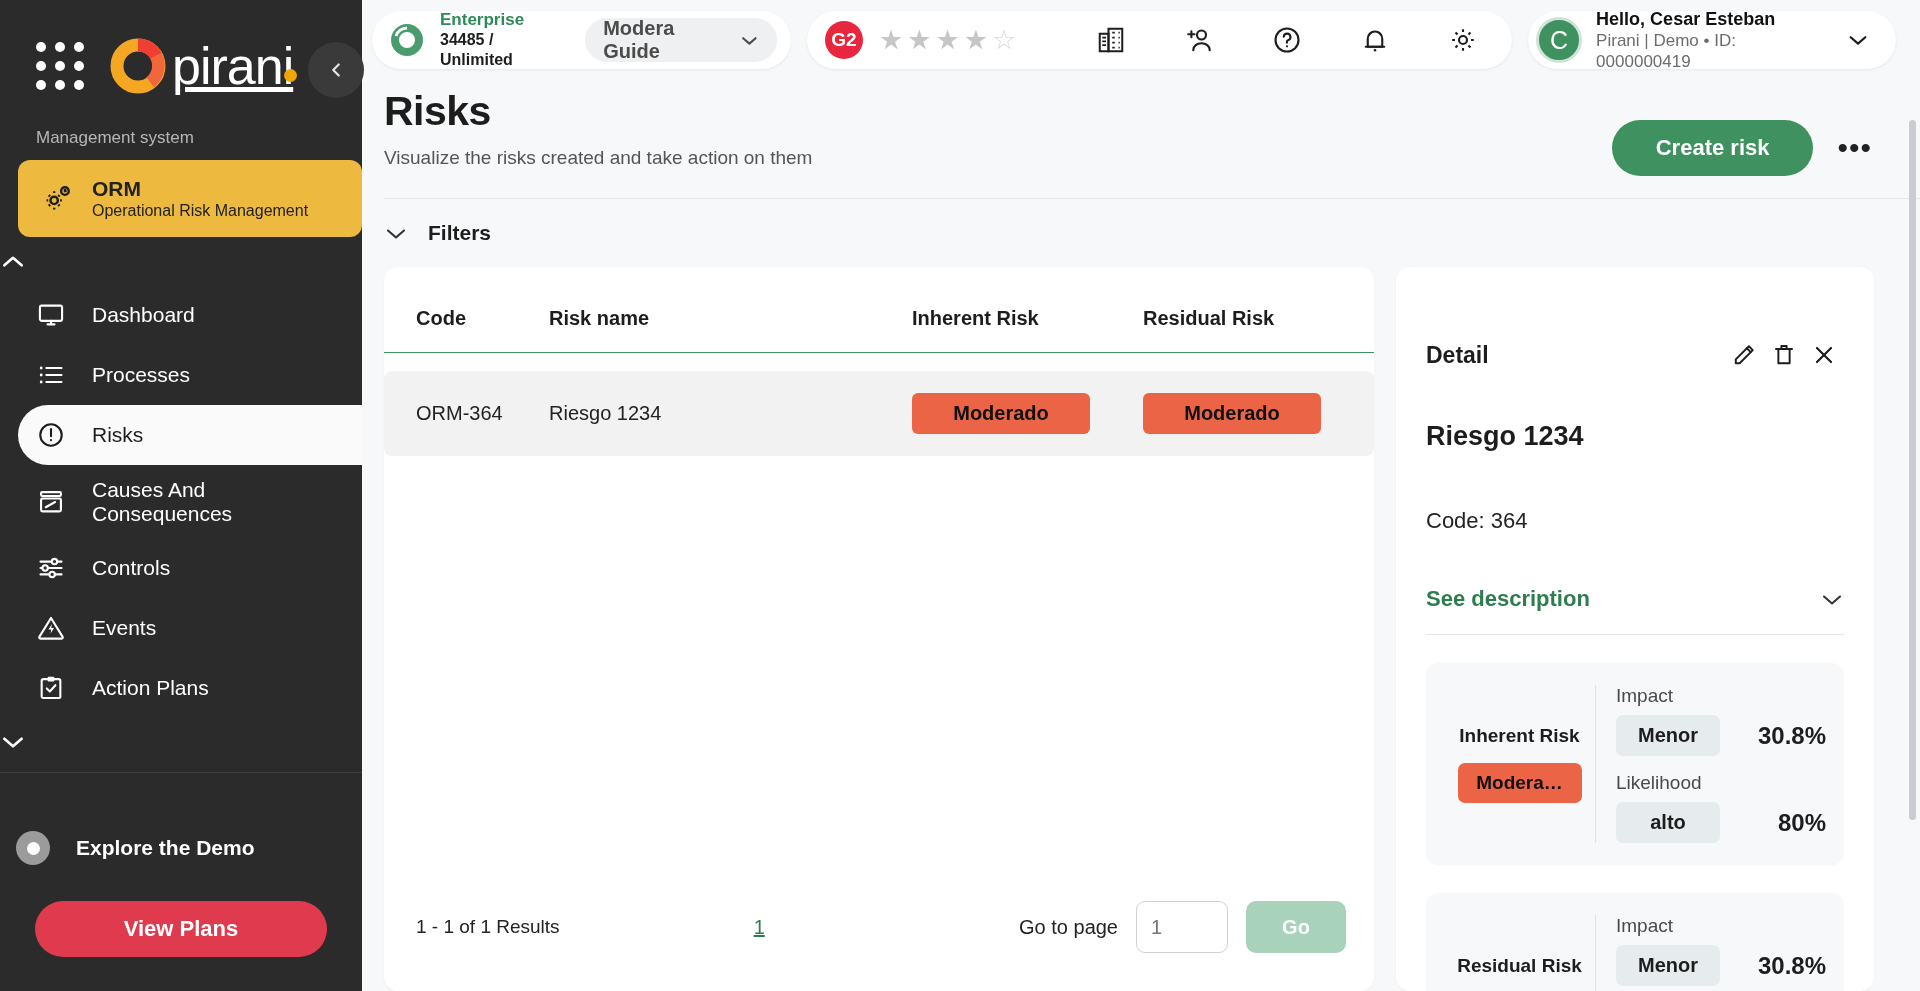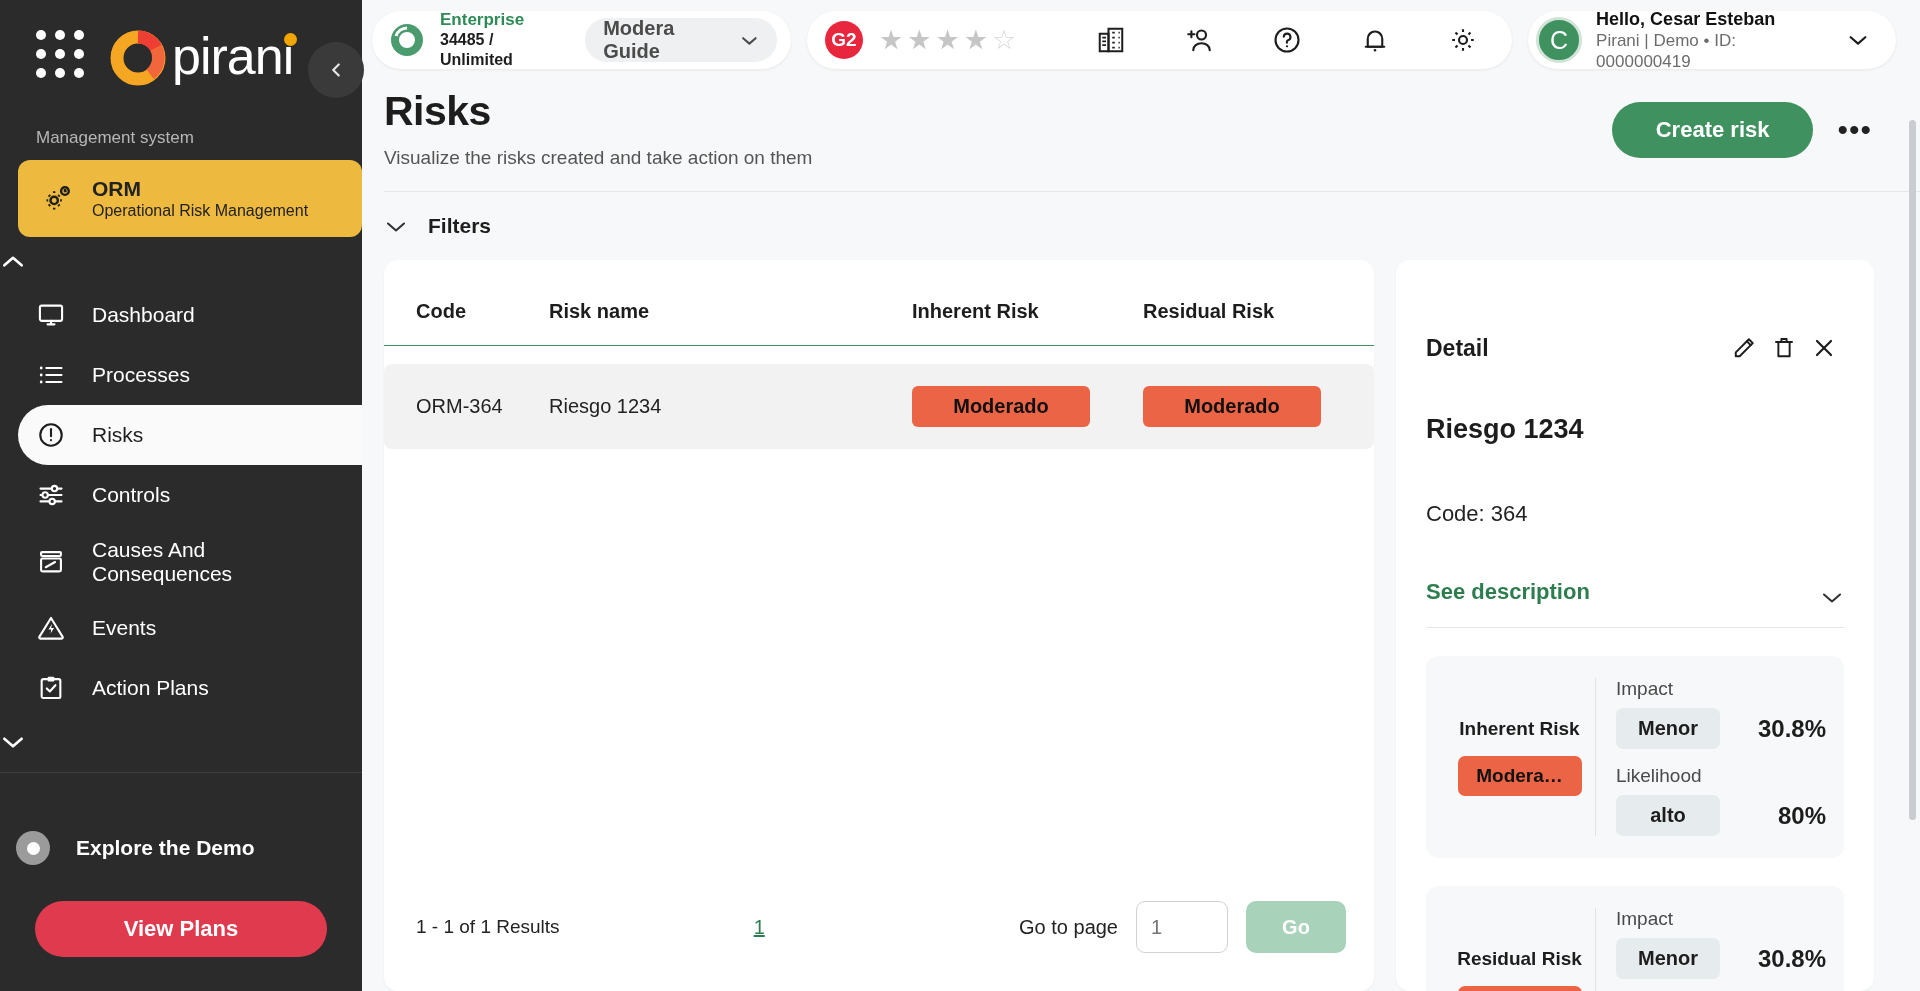--- a/index.html
+++ b/index.html
@@ -14,21 +14,21 @@
   
   .sidebar {
     width: 362px; height: 991px;
     background: #2b2b2b;
     color: #fff;
     position: relative;
     flex: 0 0 362px;
     display: flex; flex-direction: column;
   }
   .sb-top { padding: 30px 0 0 0; position: relative; }
-  .logo-row { display: flex; align-items: flex-start; padding: 0 0 0 36px; height: 72px; }
+  .logo-row { display: flex; align-items: center; padding: 0 0 0 36px; height: 72px; text-decoration: underline; }
   .grid-dots { display: grid; grid-template-columns: repeat(3, 10px); grid-gap: 9px; margin-right: 26px; }
   .grid-dots i { width: 10px; height: 10px; border-radius: 50%; background: #fff; display: block; }
   .logo-mark { width: 56px; height: 56px; position: relative; margin-right: 6px; flex: 0 0 56px; }
   .wordmark { font-size: 52px; letter-spacing: -1px; font-weight: 400; color: #fff; line-height: 1; position: relative; }
   .wordmark .dot { position: absolute; width: 13px; height: 13px; border-radius: 50%; background: #f0a500; top: 3px; right: -4px; }
   .collapse-btn {
     position: absolute; right: -2px; top: 42px;
     width: 56px; height: 56px; border-radius: 50%;
     background: #3a3a3a; color: #e6e6e6;
     display: flex; align-items: center; justify-content: center;
@@ -131,21 +131,21 @@
     display:flex; align-items:center; justify-content:center;
     font-size: 25px; font-weight: 500; border: 3px solid #cfe3d6; flex:0 0 46px;
   }
   .u-hello { font-size: 18px; font-weight: 700; color: #111; line-height: 1.25; }
   .u-meta { font-size: 17px; color: #6c6c6c; line-height: 1.25; }
 
   .page-head { padding: 8px 40px 0 22px; display: flex; align-items: flex-start; }
   .page-head .t { flex: 1; }
   .page-title { font-size: 41px; font-weight: 700; color: #1d1d1d; letter-spacing: -.5px; }
   .page-sub { font-size: 19px; color: #555; margin-top: 12px; }
-  .head-actions { display: flex; align-items: center; gap: 16px; margin-top: 14px; }
+  .head-actions { display: flex; align-items: center; gap: 16px; margin-top: 32px; }
   .create-btn {
     background: #3f9160; color: #fff; border: none; border-radius: 28px;
     height: 56px; padding: 0 44px; font-size: 22px; font-weight: 700; cursor: pointer;
     font-family: "Liberation Sans", sans-serif;
   }
   .dots-btn { font-size: 30px; color: #222; cursor: pointer; padding: 0 8px; letter-spacing: 1px; line-height: .6; }
   .head-rule { height: 1px; background: #e4e6e8; margin: 22px 0 0 22px; }
 
   .filters-row {
     display: flex; align-items: center; gap: 20px;
@@ -209,21 +209,21 @@
     width: 478px; flex: 0 0 478px; background: #fff; border-radius: 14px;
     padding: 28px 30px 0 30px; position: relative; overflow: hidden;
     box-shadow: 0 1px 2px rgba(0,0,0,.05);
   }
   .detail-head { display: flex; align-items: center; margin-top: 40px; }
   .detail-title { font-size: 23px; font-weight: 700; color: #1d1d1d; flex: 1; }
   .detail-head .icon-btn { width: 40px; height: 40px; }
   .risk-name { font-size: 27px; font-weight: 700; color: #1d1d1d; margin-top: 46px; }
   .risk-code { font-size: 22px; color: #232323; margin-top: 56px; }
   .see-desc {
-    display: flex; align-items: flex-end; margin-top: 52px; cursor: pointer;
+    display: flex; align-items: center; margin-top: 52px; cursor: pointer;
     padding-bottom: 22px; border-bottom: 1px solid #e4e6e8;
   }
   .see-desc .lb { font-size: 22px; font-weight: 700; color: #2e7d4f; flex: 1; }
   .see-desc .cv { font-size: 22px; color: #333; line-height: 1; }
   .risk-block {
     background: #f6f8f9; border-radius: 12px; margin-top: 28px;
     display: flex; padding: 22px 18px; gap: 0;
   }
   .rb-left {
     width: 152px; flex: 0 0 152px; display: flex; flex-direction: column;
@@ -338,41 +338,41 @@
       <span class="ic">
         <svg width="28" height="28" viewBox="0 0 24 24" fill="none" stroke="#1e1e1e" stroke-width="1.8" stroke-linecap="round">
             <circle cx="12" cy="12" r="9.2"></circle>
             <path d="M12 7v6"></path>
             <circle cx="12" cy="16.4" r=".9" fill="#1e1e1e" stroke="none"></circle>
           </svg>
       </span>
       <span>Risks</span>
     </div>
 
+    <div class="nav-item two-line">
+      <span class="ic">
+        <svg width="28" height="28" viewBox="0 0 24 24" fill="none" stroke="#fff" stroke-width="1.8" stroke-linecap="round">
+            <rect x="3.5" y="3.5" width="17" height="3.4" rx=".8"></rect>
+            <rect x="3.5" y="9" width="17" height="11" rx="1.2"></rect>
+            <path d="M7.5 16.5l8-4.5"></path>
+          </svg>
+      </span>
+      <span style="max-width:190px; display:block;">Causes And Consequences</span>
+    </div>
+
     <div class="nav-item">
       <span class="ic">
         <svg width="28" height="28" viewBox="0 0 24 24" fill="none" stroke="#fff" stroke-width="1.8" stroke-linecap="round">
             <path d="M3 6.5h18M3 12h18M3 17.5h18"></path>
             <circle cx="15" cy="6.5" r="2.3" fill="#2b2b2b"></circle>
             <circle cx="7" cy="12" r="2.3" fill="#2b2b2b"></circle>
             <circle cx="13" cy="17.5" r="2.3" fill="#2b2b2b"></circle>
           </svg>
       </span>
       <span>Controls</span>
-    </div>
-
-    <div class="nav-item two-line">
-      <span class="ic">
-        <svg width="28" height="28" viewBox="0 0 24 24" fill="none" stroke="#fff" stroke-width="1.8" stroke-linecap="round">
-            <rect x="3.5" y="3.5" width="17" height="3.4" rx=".8"></rect>
-            <rect x="3.5" y="9" width="17" height="11" rx="1.2"></rect>
-            <path d="M7.5 16.5l8-4.5"></path>
-          </svg>
-      </span>
-      <span style="max-width:190px; display:block;">Causes And Consequences</span>
     </div>
 
     <div class="nav-item">
       <span class="ic">
         <svg width="28" height="28" viewBox="0 0 24 24" fill="none" stroke="#fff" stroke-width="1.8" stroke-linejoin="round">
             <path d="M12 3.4L22 19.6a1 1 0 0 1-.9 1.5H2.9a1 1 0 0 1-.9-1.5z"></path>
             <path d="M12.8 8.6l-3 4.6h2.4l-.6 3.6 3-4.8h-2.4z" fill="#fff" stroke="none"></path>
           </svg>
       </span>
       <span>Events</span>

